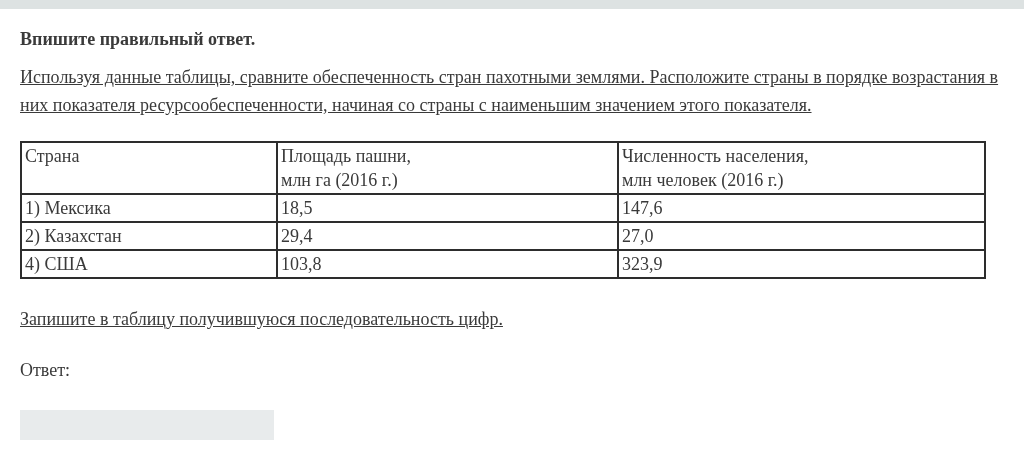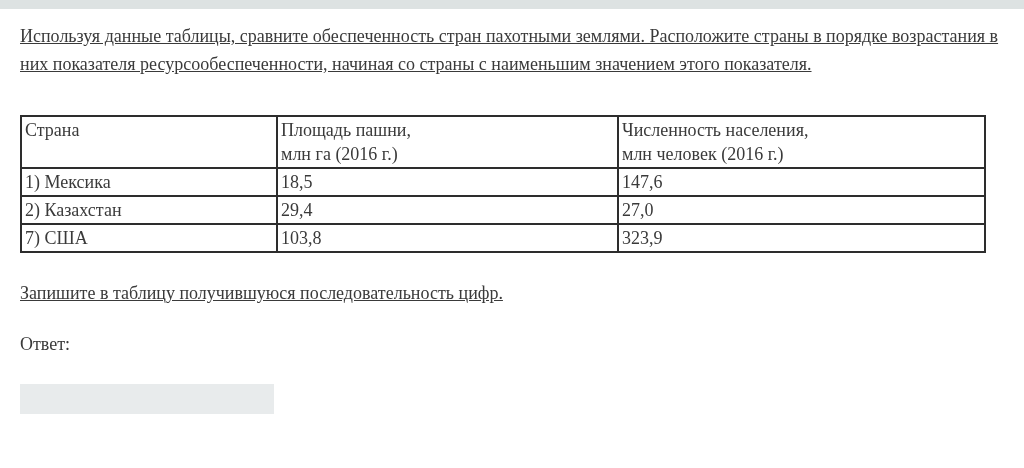--- a/index.html
+++ b/index.html
@@ -29,21 +29,21 @@
     font-size: 18px;
     line-height: 28px;
     margin: 13px 0 0 0;
     max-width: 988px;
     text-decoration: underline;
   }
   .data-table {
     border-collapse: collapse;
     table-layout: fixed;
     width: 964px;
-    margin-top: 37px;
+    margin-top: 22px;
   }
   .data-table col.c1 { width: 256px; }
   .data-table col.c2 { width: 341px; }
   .data-table col.c3 { width: 367px; }
   .data-table th, .data-table td {
     border: 2px solid #2d2d2d;
     vertical-align: top;
     text-align: left;
     font-size: 18px;
     font-weight: normal;
@@ -78,20 +78,21 @@
     padding: 0 6px;
   }
 </style>
 </head>
 <body>
 
 <div class="topbar"></div>
 
 <main class="content">
 
+  <h2 class="heading">Впишите правильный ответ.</h2>
 
   <p class="task">Используя данные таблицы, сравните обеспеченность стран пахотными землями. Расположите страны в порядке возрастания в них показателя ресурсообеспеченности, начиная со страны с наименьшим значением этого показателя.</p>
 
   <table class="data-table">
     <colgroup>
         <col class="c1">
         <col class="c2">
         <col class="c3">
       </colgroup>
     <thead>
@@ -114,21 +115,21 @@
         <td>1) Мексика</td>
         <td>18,5</td>
         <td>147,6</td>
       </tr>
       <tr>
         <td>2) Казахстан</td>
         <td>29,4</td>
         <td>27,0</td>
       </tr>
       <tr>
-        <td>7) США</td>
+        <td>4) США</td>
         <td>103,8</td>
         <td>323,9</td>
       </tr>
     </tbody>
   </table>
 
   <p class="instruction">Запишите в таблицу получившуюся последовательность цифр.</p>
 
   <p class="answer-label">Ответ:</p>
 

